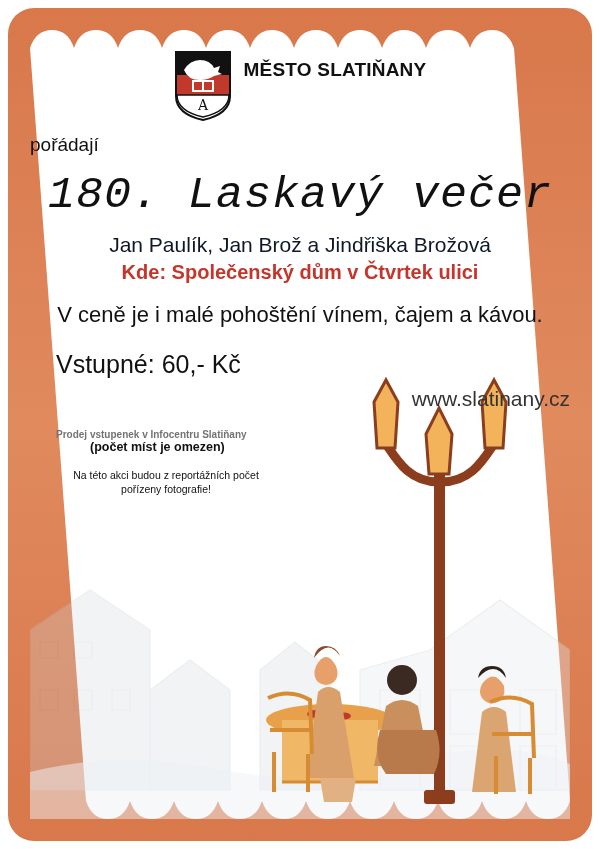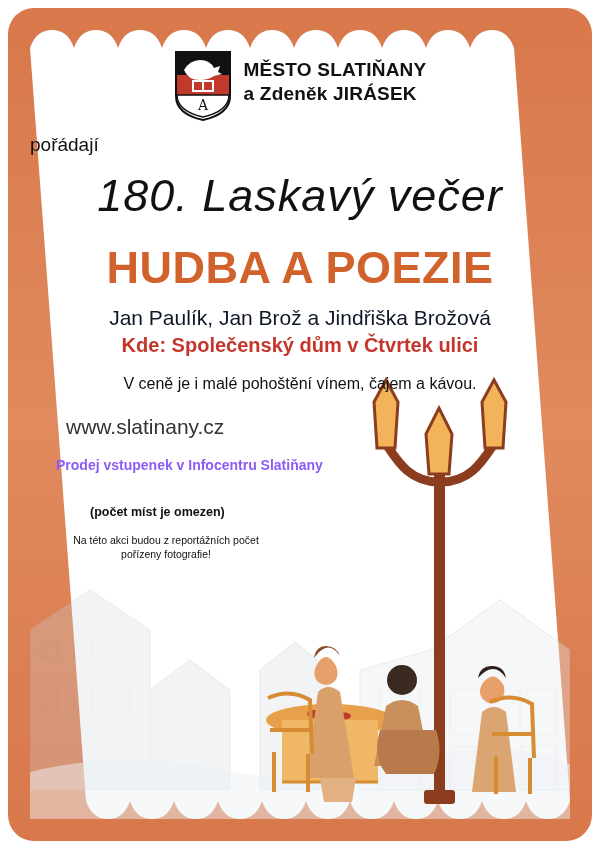--- a/index.html
+++ b/index.html
@@ -51,21 +51,21 @@
   .org-line2 {
     font-size: 19px; font-weight: bold; letter-spacing: .2px; color: #111;
     line-height: 1.25;
   }
   .poradaji {
     text-align: left; font-size: 19px; color: #111; margin-top: 12px;
     font-family: "Liberation Sans", sans-serif;
   }
   .title-script {
     text-align: center;
-    font-family: Liberation Sans, sans-serif;
+    font-family: Liberation Mono, monospace;
     font-style: italic;
     font-size: 45px;
     color: #111;
     margin-top: 14px;
     letter-spacing: 1px;
     white-space: nowrap;
   }
   .headline {
     text-align: center;
     font-size: 45px;
@@ -87,36 +87,36 @@
   }
   .performers {
     text-align: center; font-size: 21px; color: #0f172a; margin-top: 12px;
   }
   .when, .where {
     text-align: center; font-size: 20px; font-weight: bold; color: #c4362b;
   }
   .when { margin-top: 20px; }
   .where { margin-top: 4px; }
   .note-wine {
-    text-align: center; font-size: 16px; color: #111; margin-top: 18px;
+    text-align: center; font-size: 22px; color: #111; margin-top: 18px;
   }
   .price-block { margin-top: 22px; padding-left: 26px; }
   .price {
     font-size: 25px; color: #111; text-align: left;
   }
   .website {
-    font-size: 21px; color: #333; text-align: left; margin-top: 16px;
+    font-size: 21px; color: #333; text-align: right; margin-top: 8px;
     padding-left: 10px;
   }
   .small-block { margin-top: 18px; padding-left: 26px; }
   .sale-line1 {
-    font-size: 14px; font-weight: bold; color: #8b5cf6;
+    font-size: 10px; font-weight: bold; color: #737373;
   }
   .sale-line2 {
-    font-size: 12.5px; font-weight: bold; color: #111; padding-left: 34px; margin-top: 32px;
+    font-size: 12.5px; font-weight: bold; color: #111; padding-left: 34px;
   }
   .photo-note {
     font-size: 10.5px; color: #111; margin-top: 14px; text-align: center;
     width: 220px; line-height: 1.35;
   }
 </style>
 </head>
 <body>
 
 <div class="poster">
@@ -219,39 +219,38 @@
           <path d="M3,25 h52 v20 h-52 Z" fill="#c0392b"></path>
           <path d="M3,45 q0,16 26,22 q26,-6 26,-22 Z" fill="#ffffff" stroke="#111" stroke-width="1.5"></path>
           <path d="M10,20 q6,-10 16,-10 q10,0 14,8 l6,-2 l-2,6 l4,2 l-8,2 q-6,4 -14,4 q-12,0 -16,-10Z" fill="#ffffff"></path>
           <rect x="18" y="30" width="22" height="12" fill="#ffffff"></rect>
           <rect x="20" y="32" width="8" height="8" fill="#c0392b"></rect>
           <rect x="30" y="32" width="8" height="8" fill="#c0392b"></rect>
           <text x="29" y="60" font-size="14" text-anchor="middle" font-family="DejaVu Serif, serif" fill="#111">A</text>
         </svg>
         <div class="org-lines">
           <div class="org-line1">MĚSTO SLATIŇANY</div>
-          <div class="org-line2">a Zdeněk JIRÁSEK</div>
         </div>
       </div>
 
       <div class="poradaji">pořádají</div>
 
       <div class="title-script">180. Laskavý večer</div>
 
-      <div class="headline">HUDBA A POEZIE</div>
 
 
 
       <div class="performers">Jan Paulík, Jan Brož a Jindřiška Brožová</div>
 
       <div class="where">Kde: Společenský dům v Čtvrtek ulici</div>
 
       <div class="note-wine">V ceně je i malé pohoštění vínem, čajem a kávou.</div>
 
       <div class="price-block">
+        <div class="price">Vstupné: 60,- Kč</div>
         <div class="website">www.slatinany.cz</div>
       </div>
 
       <div class="small-block">
         <div class="sale-line1">Prodej vstupenek v Infocentru Slatiňany</div>
         <div class="sale-line2">(počet míst je omezen)</div>
         <div class="photo-note">Na této akci budou z reportážních počet pořízeny fotografie!</div>
       </div>
 
     </div>

